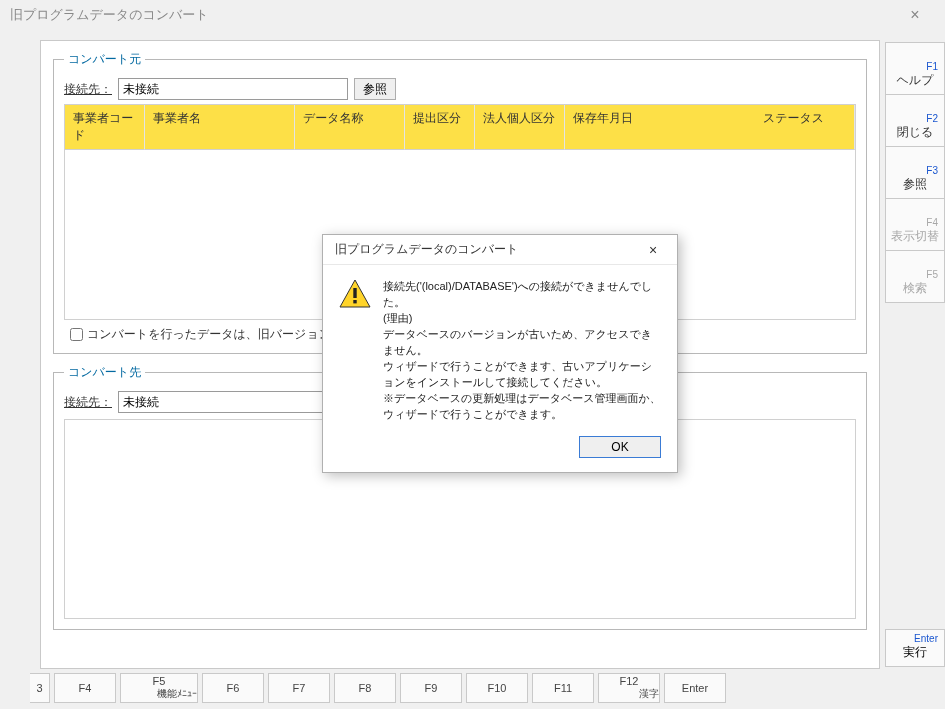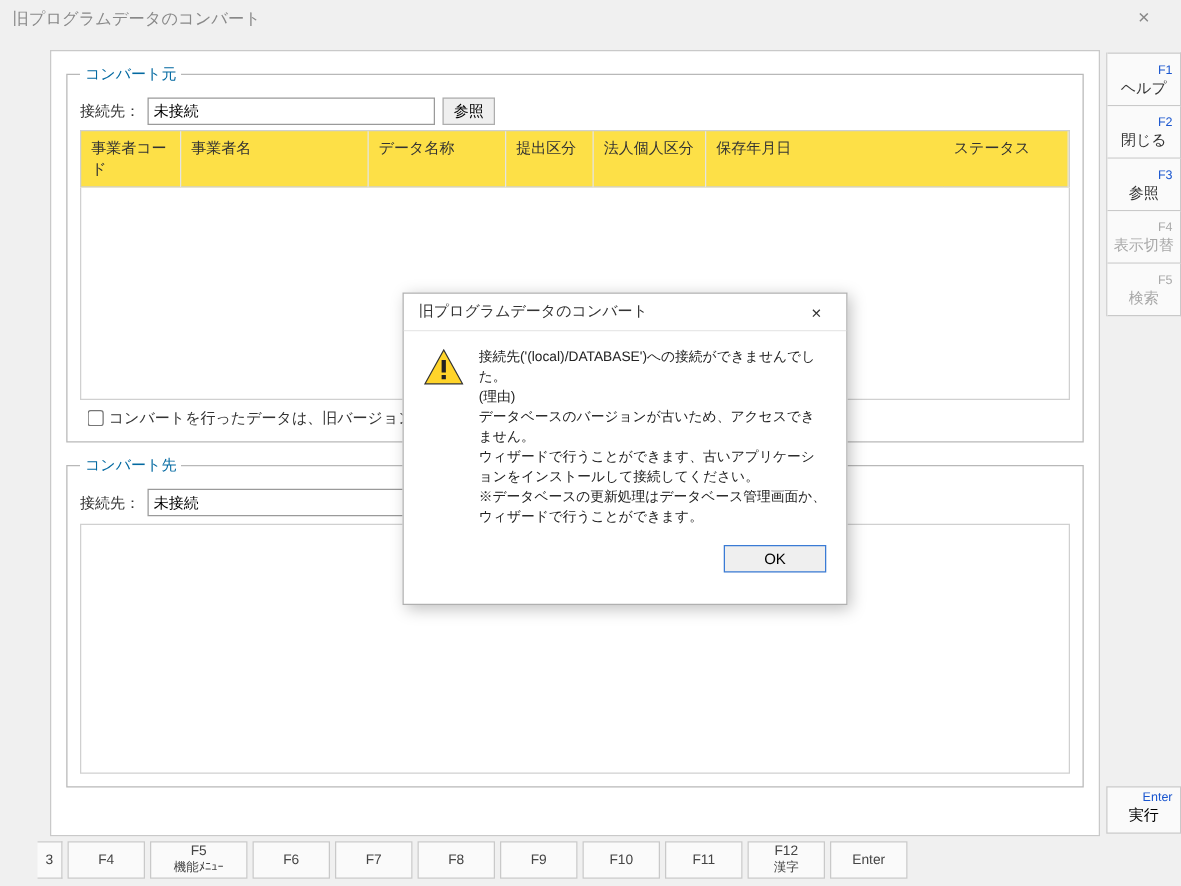--- a/index.html
+++ b/index.html
@@ -10,63 +10,63 @@
 .titlebar { height: 30px; display: flex; align-items: center; padding: 0 10px; color: #888; font-size: 13px; }
 .titlebar .spacer { flex: 1; }
 .titlebar .close { width: 40px; text-align: center; font-size: 16px; color: #888; cursor: default; }
 
 .body-area { position: absolute; left: 40px; top: 40px; right: 65px; bottom: 40px; background: #fff; border: 1px solid #c9c9c9; }
 
 fieldset { border: 1px solid #b8b8b8; margin: 10px 12px; padding: 6px 10px 10px 10px; font-size: 12px; color: #333; }
 fieldset > legend { font-size: 12px; padding: 0 4px; color: #0369a1; }
 
 .row { display: flex; align-items: center; gap: 6px; margin: 4px 0; }
-.lbl { font-size: 12px; color: #333; }
+.lbl { font-size: 12px; color: #333; text-decoration: underline; }
 input.txt { height: 22px; border: 1px solid #9a9a9a; padding: 0 4px; font-size: 12px; background: #fff; }
 .btn-small { height: 22px; padding: 0 8px; font-size: 12px; background: #efefef; border: 1px solid #adadad; cursor: default; }
 
 .grid-head { display: flex; border: 1px solid #d0d0d0; border-bottom: none; background: #fde047; }
 .grid-head .col { padding: 5px 8px; font-size: 12px; border-right: 1px solid #e4e4e4; border-bottom: 1px solid #d0d0d0; color: #333; }
 .grid-body { height: 170px; border: 1px solid #d0d0d0; border-top: none; background: #fff; }
 
 .checkbox-row { display: flex; align-items: center; gap: 4px; margin: 6px 6px 0 6px; font-size: 12px; color: #333; }
 .checkbox-row input { width: 13px; height: 13px; }
 
 .dest-body { height: 200px; border: 1px solid #d0d0d0; background: #fff; margin-top: 6px; }
 
 
 .right-fkeys { position: absolute; right: 0; top: 42px; width: 60px; display: flex; flex-direction: column; border-left: 1px solid #c9c9c9; }
-.fkey-r { border: 1px solid #c9c9c9; border-left: none; border-top: none; background: #fafafa; text-align: center; padding: 8px 0 5px 0; font-size: 11px; color: #333; }
+.fkey-r { border: 1px solid #c9c9c9; border-left: none; border-top: none; background: #fafafa; text-align: center; padding: 18px 0 5px 0; font-size: 11px; color: #333; }
 .fkey-r.first { border-top: 1px solid #c9c9c9; }
 .fkey-r .fnum { color: #1a56cf; display: block; font-size: 10px; text-align: right; padding-right: 6px; }
 .fkey-r .flabel { display: block; font-size: 12px; }
 .fkey-r.disabled { color: #a8a8a8; }
 .fkey-r.disabled .fnum { color: #a8a8a8; }
 
 .fkey-enter { position: absolute; right: 0; bottom: 42px; width: 60px; border: 1px solid #c9c9c9; background: #fafafa; text-align: center; padding: 3px 0 5px 0; font-size: 11px; }
 .fkey-enter .fnum { color: #1a56cf; display: block; font-size: 10px; text-align: right; padding-right: 6px; }
 .fkey-enter .flabel { display: block; font-size: 12px; }
 
 
 .bottom-bar { position: absolute; left: 30px; bottom: 6px; display: flex; gap: 4px; }
 .fkey-b { width: 62px; height: 30px; background: #fafafa; border: 1px solid #c9c9c9; text-align: center; font-size: 11px; display: flex; flex-direction: column; justify-content: center; color: #444; }
 .fkey-b .nm { font-size: 11px; }
-.fkey-b .sub { font-size: 10px; }
+.fkey-b .sub { font-size: 10px; text-align: right; }
 .fkey-b.partial { border-left: none; }
 
 
 .modal { position: absolute; left: 322px; top: 234px; width: 356px; background: #fff; border: 1px solid #b0b0b0; box-shadow: 3px 3px 12px rgba(0,0,0,.25); }
 .modal-title { height: 30px; display: flex; align-items: center; padding: 0 10px 0 12px; font-size: 12px; color: #333; border-bottom: 1px solid #e8e8e8; }
 .modal-title .spacer { flex: 1; }
 .modal-title .x { width: 28px; text-align: center; font-size: 14px; cursor: default; }
 .modal-body { display: flex; gap: 12px; padding: 14px 16px 8px 16px; }
 .warn-icon { width: 32px; height: 30px; flex: none; }
 .modal-msg { font-size: 11px; line-height: 1.45; color: #222; }
 .modal-msg .line { display: block; }
-.modal-btns { display: flex; justify-content: flex-end; padding: 6px 16px 25px 0; margin-left: 41px; }
+.modal-btns { display: flex; justify-content: flex-end; padding: 6px 16px 14px 0; margin-left: 41px; }
 .ok-btn { width: 82px; height: 22px; background: #efefef; border: 1px solid #3a7bd5; font-size: 12px; cursor: default; }
 
 </style>
 </head>
 <body>
 
 <div class="app-window">
 
   <div class="titlebar">
     <span>旧プログラムデータのコンバート</span>

